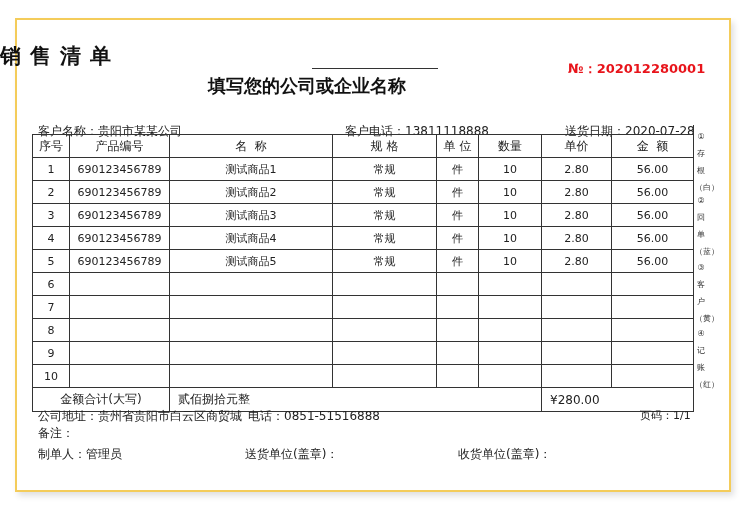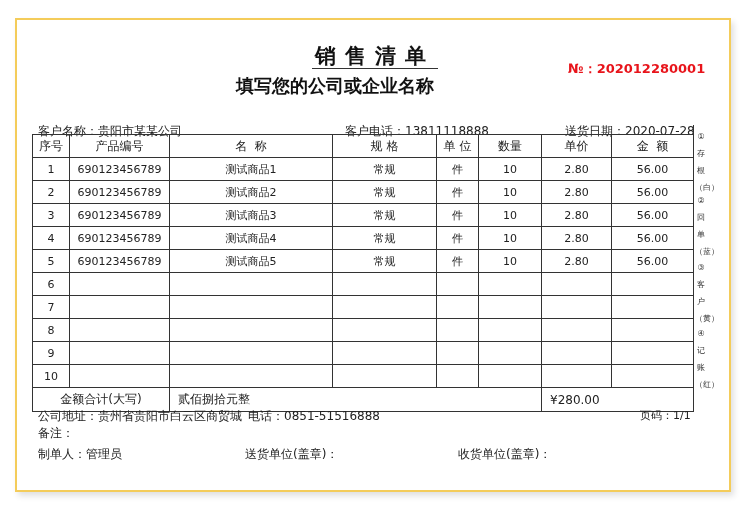--- a/index.html
+++ b/index.html
@@ -6,29 +6,29 @@
   body {
     width:750px; height:512px; background:#ffffff; position:relative; overflow:hidden;
     font-family: "DejaVu Sans", "Liberation Sans", sans-serif; color:#222;
   }
   .frame {
     position:absolute; left:15px; top:18px; width:716px; height:474px;
     border:2px solid #f4cc5a; box-sizing:border-box; background:#fff;
     box-shadow: 3px 4px 6px rgba(0,0,0,0.12);
   }
   .title {
-    position:absolute; left:0; width:750px; top:42px; text-align:center;
+    position:absolute; left:0; width:750px; top:42px; text-align:left;
     font-size:21px; font-weight:bold; letter-spacing:9px; color:#111;
   }
   .title-underline {
     position:absolute; left:312px; top:68px; width:126px; height:1px; background:#333;
   }
   .subtitle {
     position:absolute; left:0; width:614px; top:74px; text-align:center;
-    font-size:18px; font-weight:bold; color:#111;padding-left:28px;
+    font-size:18px; font-weight:bold; color:#111;
   }
   .docno {
     position:absolute; left:568px; top:60px; font-size:13px; font-weight:bold; color:#e8141b;
   }
   .info { position:absolute; top:108px; font-size:12px; color:#222;margin-top:15px; }
   table.grid {
     position:absolute; left:32px; top:134px; border-collapse:collapse;
     font-size:11px; color:#222; table-layout:fixed;
   }
   table.grid td {

